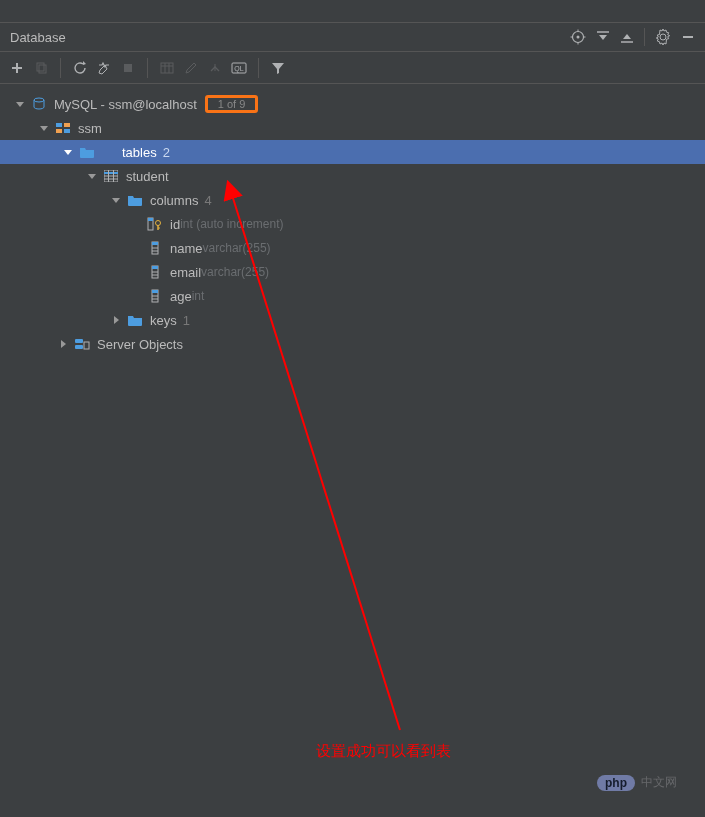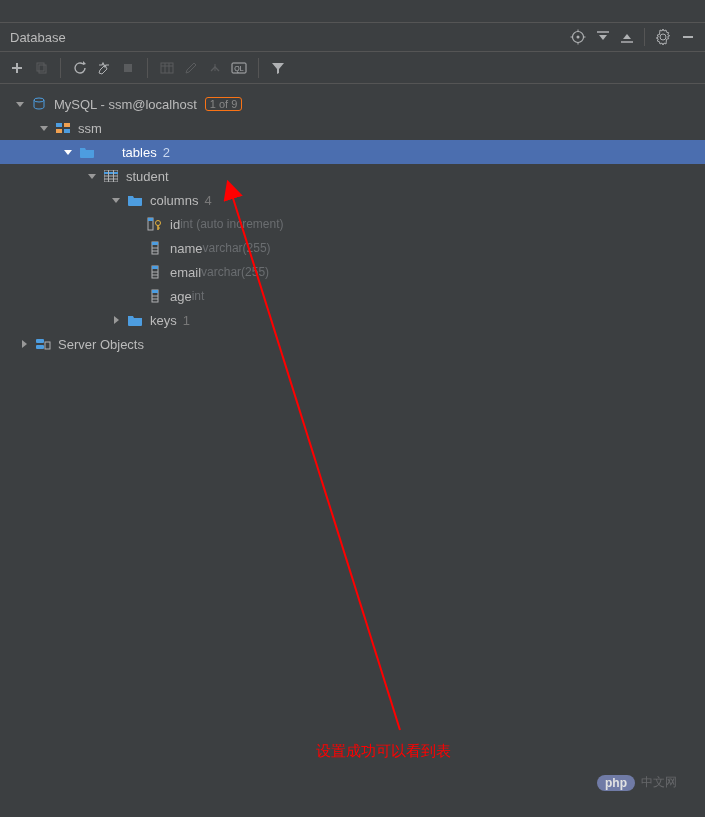--- a/index.html
+++ b/index.html
@@ -71,23 +71,23 @@
       margin-right: 6px;
     }
     .row .label { color: #bbbbbb; text-align: right; }
     .row.selected .label { color:#fff;margin-left:20px; }
     .row .count {
       color: #787878;
       margin-left: 6px;
     }
     .row.selected .count { color:#c9d8f0; }
     .row .badge {
-      border: 1px solid #f97316;
+      border: 3px solid #f97316;
       border-radius:3px;
-      padding: 0 4px;
+      padding: 0 10px;
       font-size: 11px;
       color:#888;
       margin-left:8px;
     }
     .row .type {
       color:#6a6d70;
       margin-left:0;
       font-size:12px;
     }
     .annotation-text {
@@ -107,21 +107,21 @@
       position:absolute;
       right: 28px;
       bottom: 26px;
       display:flex;
       align-items:center;
       gap:6px;
       opacity:0.85;
     }
     .watermark .php-pill {
       background: #7a86b8;
-      color:#ffffff;
+      color:#0f172a;
       border-radius: 10px;
       padding:1px 8px;
       font-size:12px;
       font-weight:bold;
     }
     .watermark .txt { color:#6e6f72; font-size:12px; }
     svg { display:block; }
   </style>
 </head>
 <body>
@@ -378,21 +378,21 @@
     <span class="icon">
       <svg width="16" height="14" viewBox="0 0 16 14">
           <path d="M1 3h5l1 2h8v7a1 1 0 01-1 1H2a1 1 0 01-1-1z" fill="#4d9de0"></path>
         </svg>
     </span>
     <span class="label">keys</span>
     <span class="count">1</span>
   </div>
 
 
-  <div class="row" style="padding-left:18px">
+  <div class="row" style="padding-left:57px">
     <span class="chev">
         <svg width="10" height="10" viewBox="0 0 10 10">
           <polygon points="3,1 8,5 3,9" fill="#999"></polygon>
         </svg>
       </span>
     <span class="icon">
       <svg width="16" height="14" viewBox="0 0 16 14">
           <rect x="1" y="2" width="8" height="4" rx="1" fill="#4d9de0"></rect>
           <rect x="1" y="8" width="8" height="4" rx="1" fill="#4d9de0"></rect>
           <rect x="10" y="5" width="5" height="7" fill="none" stroke="#afb1b3"></rect>

